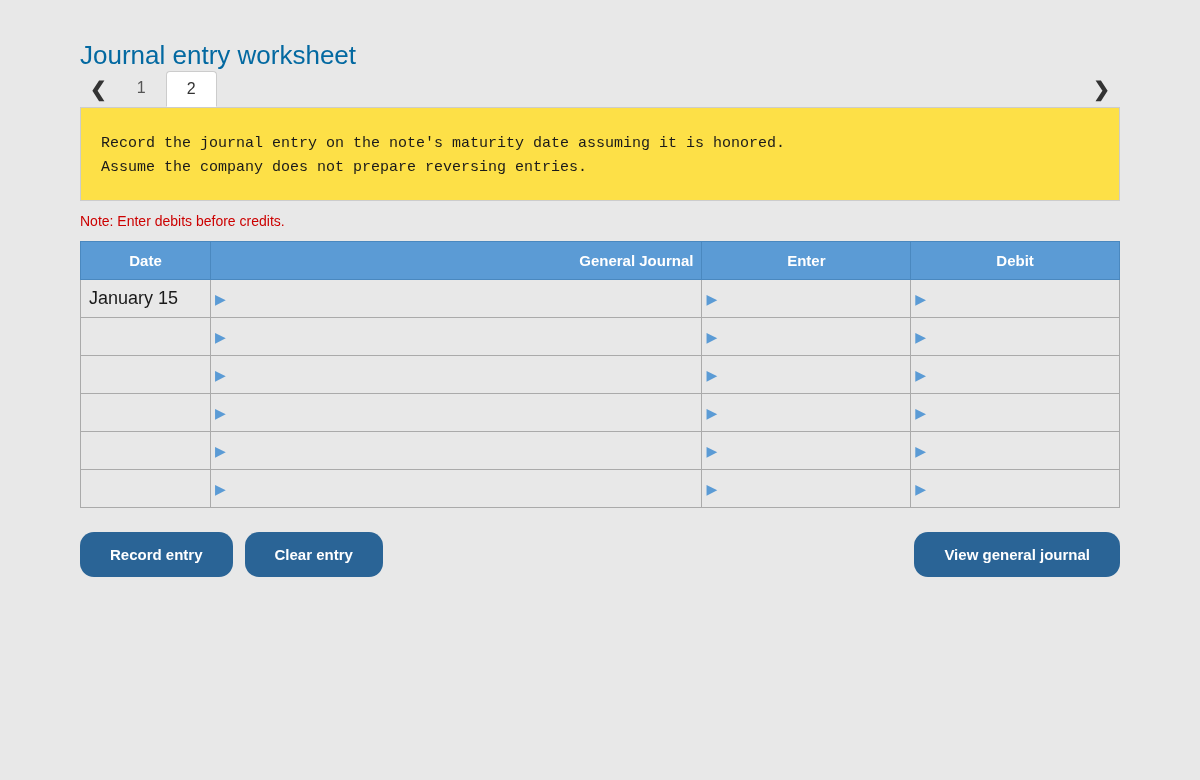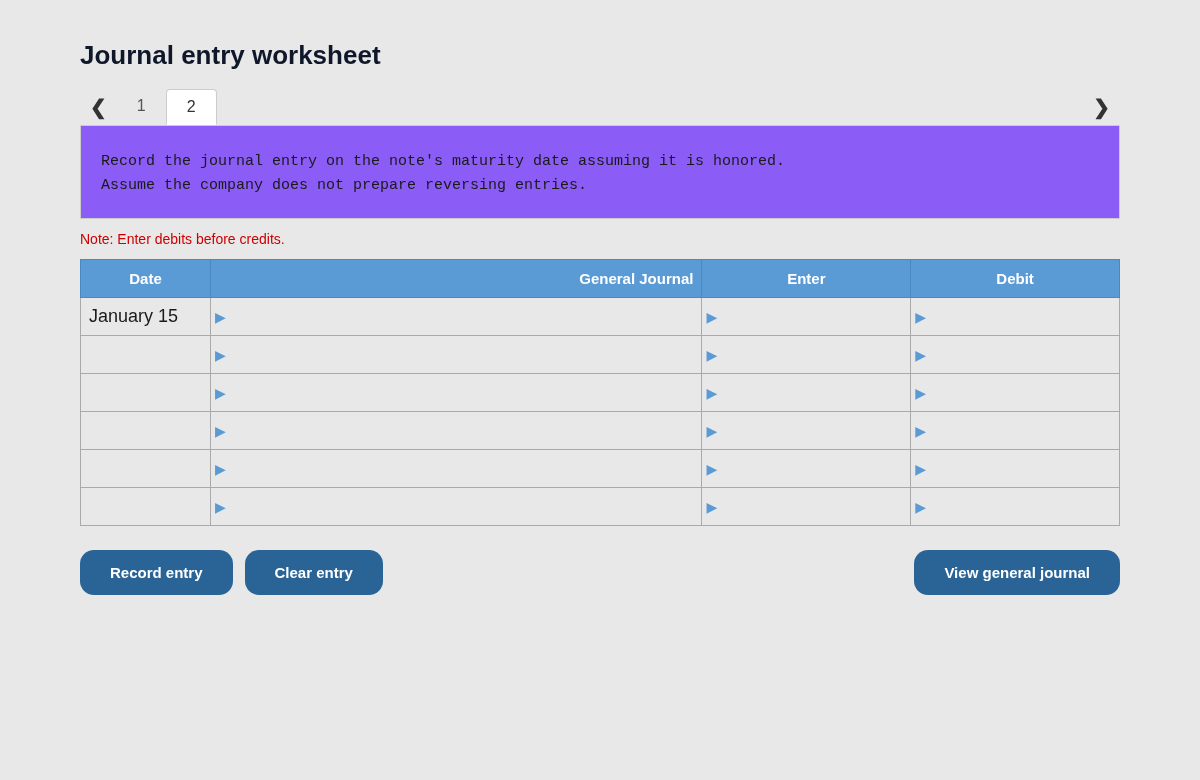--- a/index.html
+++ b/index.html
@@ -15,23 +15,22 @@
     }
 
     .page-container {
       background-color: #e8e8e8;
       width: 1100px;
       padding: 20px 30px;
     }
 
     .page-title {
       font-size: 26px;
-      font-weight: bold;
-      color: #0f172a;
-      margin-bottom: 18px;
+      font-weight: normal;
+      color: #0369a1;
     }
 
     .tab-nav {
       display: flex;
       align-items: flex-end;
       margin-bottom: 0;
       position: relative;
     }
 
     .nav-arrow {
@@ -66,21 +65,21 @@
       position: relative;
       z-index: 2;
       font-weight: normal;
     }
 
     .nav-right-arrow {
       margin-left: auto;
     }
 
     .content-box {
-      background-color: #8b5cf6;
+      background-color: #fde047;
       border: 1px solid #ccc;
       padding: 24px 20px 20px 20px;
       margin-bottom: 12px;
       position: relative;
       z-index: 1;
     }
 
     .instruction-text {
       font-size: 15px;
       color: #1a1a1a;

